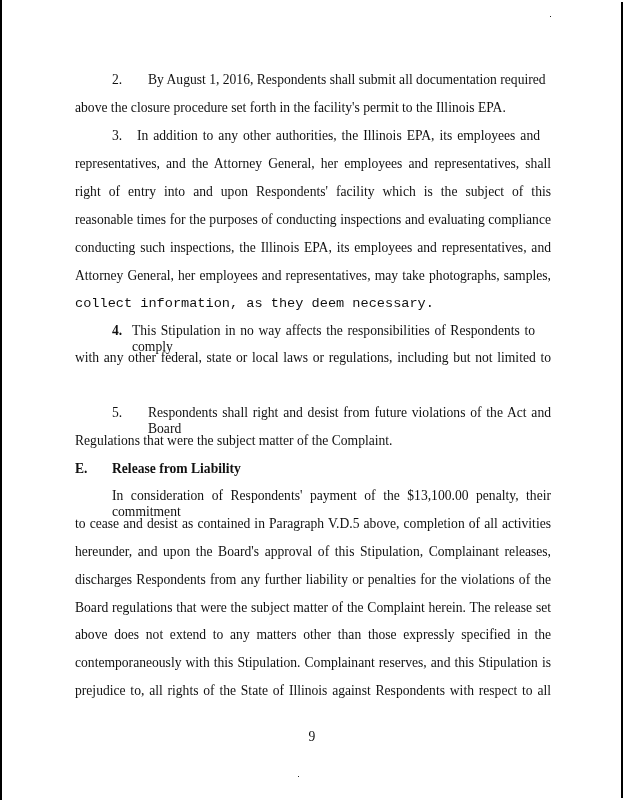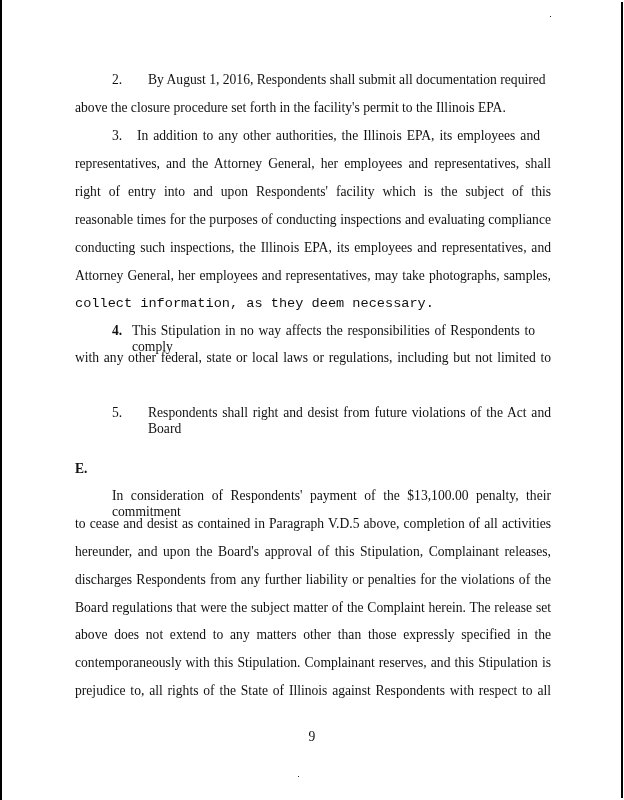--- a/index.html
+++ b/index.html
@@ -60,23 +60,25 @@
   <div class="line" style="top:323px;">
     <span class="num bold" style="left:37px;">4.</span>
     <span class="just" style="position:absolute; left:57px; width:403px; display:block;">This Stipulation in no way affects the responsibilities of Respondents to comply</span>
   </div>
   <div class="line just" style="top:350px;">with any other federal, state or local laws or regulations, including but not limited to the Act and</div>
 
   <div class="line" style="top:405px;">
     <span class="num" style="left:37px;">5.</span>
     <span class="just" style="position:absolute; left:73px; width:403px; display:block;">Respondents shall right and desist from future violations of the Act and Board</span>
   </div>
+  <div class="line" style="top:433px;">Regulations that were the subject matter of the Complaint.</div>
 
   <div class="line bold" style="top:461px;">
     <span style="position:absolute; left:0;">E.</span>
+    <span style="position:absolute; left:37px;">Release from Liability</span>
   </div>
 
   <div class="line" style="top:488px;">
     <span class="just" style="position:absolute; left:37px; width:439px; display:block;">In consideration of Respondents' payment of the $13,100.00 penalty, their commitment</span>
   </div>
   <div class="line just" style="top:516px;">to cease and desist as contained in Paragraph V.D.5 above, completion of all activities required</div>
   <div class="line just" style="top:544px;">hereunder, and upon the Board's approval of this Stipulation, Complainant releases, waives, and</div>
   <div class="line just" style="top:572px;">discharges Respondents from any further liability or penalties for the violations of the Act and</div>
   <div class="line just" style="top:600px;">Board regulations that were the subject matter of the Complaint herein. The release set forth</div>
   <div class="line just" style="top:627px;">above does not extend to any matters other than those expressly specified in the Complaint filed</div>

